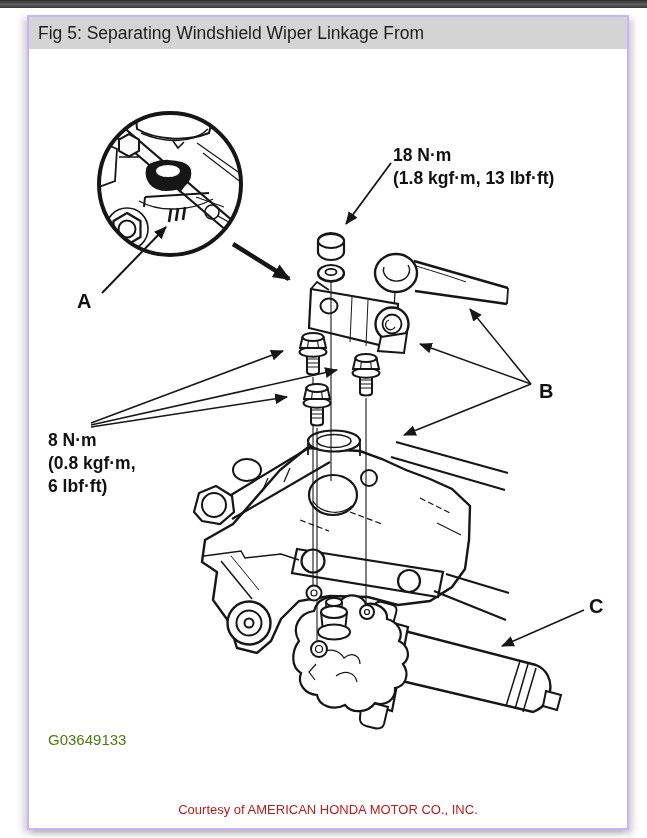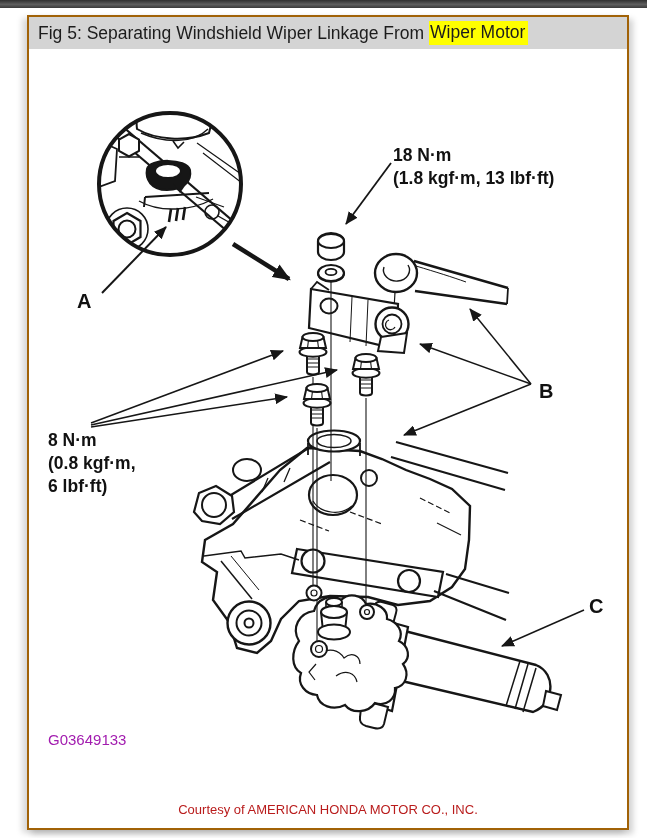--- a/index.html
+++ b/index.html
@@ -6,49 +6,49 @@
   body {
     width:647px; height:838px; position:relative; overflow:hidden;
     background:#ffffff; font-family:"Liberation Sans", sans-serif;
   }
   .topbar {
     position:absolute; left:0; top:0; width:647px; height:8px;
     background:linear-gradient(#2f2f2f,#5e5e5e 55%,#3a3a3a);
   }
   .panel {
     position:absolute; left:27px; top:15px; width:602px; height:815px;
-    box-sizing:border-box; background:#fff; border:2px solid #a16207;
+    box-sizing:border-box; background:#fff; border:2px solid #c4b5fd;
     box-shadow:-5px 3px 6px rgba(0,0,0,.15), 4px 4px 6px rgba(0,0,0,.18);
   }
   .titlebar {
     height:32px; background:#d4d4d4; display:flex; align-items:center;
     padding-left:9px; font-size:17.5px; color:#1c1c1c; white-space:pre;
   }
   .hl { background:#ffff00; padding:1px 3px 2px 1px; }
   .figcode {
-    position:absolute; left:19px; top:714px; font-size:15px; color:#a21caf;
+    position:absolute; left:19px; top:714px; font-size:15px; color:#4d7c0f;
   }
   .courtesy {
     position:absolute; left:0; right:0; top:785px; text-align:center;
     font-size:13px; color:#b91c1c;
   }
   svg.diagram {
     position:absolute; left:0; top:0; width:647px; height:838px;
     pointer-events:none;
   }
   .lbl  { font:bold 20px "Liberation Sans", sans-serif; fill:#111; }
   .trq  { font:bold 17.5px "Liberation Sans", sans-serif; fill:#111; }
 </style>
 </head>
 <body>
 
 <div class="topbar"></div>
 
 <div class="panel">
-  <div class="titlebar"><span>Fig 5: Separating Windshield Wiper Linkage From </span><span class="hl">Wiper Motor</span></div>
+  <div class="titlebar"><span>Fig 5: Separating Windshield Wiper Linkage From </span></div>
 
   <div class="figcode">G03649133</div>
 
   <div class="courtesy">Courtesy of AMERICAN HONDA MOTOR CO., INC.</div>
 </div>
 
 <svg class="diagram" viewBox="0 0 647 838">
   <defs>
     <marker id="ah" viewBox="0 0 12 10" refX="11" refY="5" markerWidth="13" markerHeight="11" orient="auto" markerUnits="userSpaceOnUse">
       <path d="M0,0 L12,5 L0,10 Z" fill="#161616"></path>

